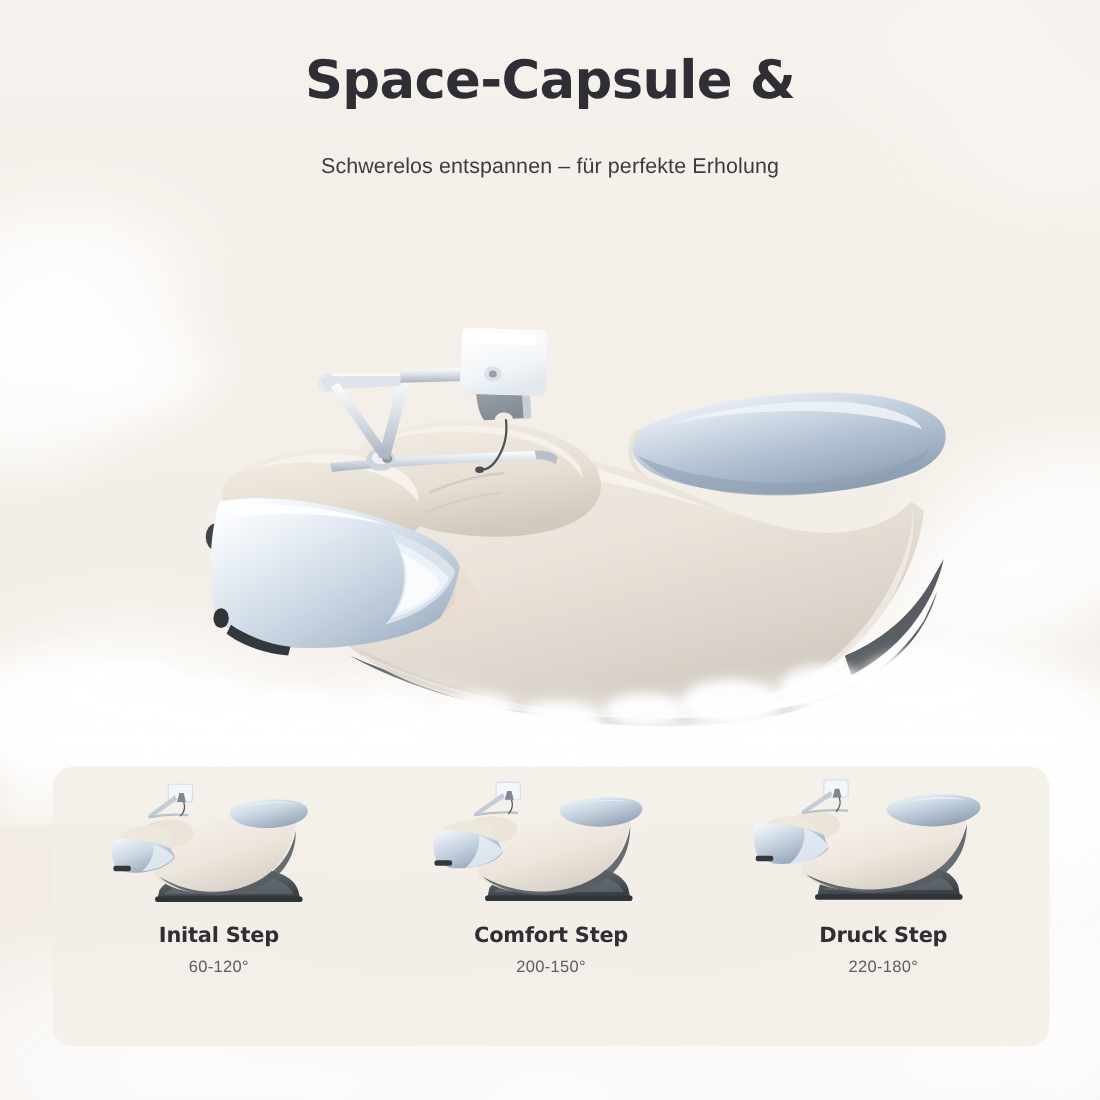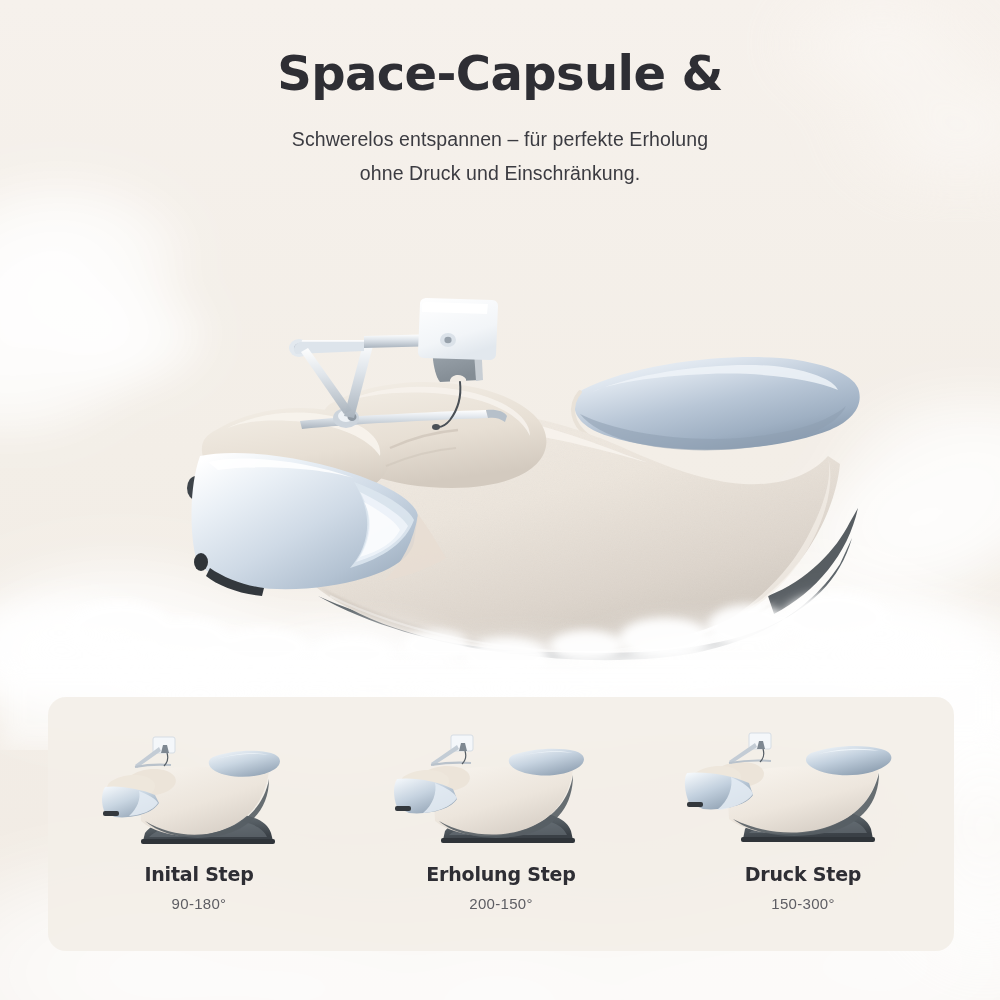--- a/index.html
+++ b/index.html
@@ -47,21 +47,21 @@
   .title {
     font-size: 48px;
     line-height: 1.24;
     font-weight: 800;
     letter-spacing: -0.6px;
     color: #2e2e34;
     font-family: "DejaVu Sans", sans-serif;
   }
   .title .tline { display: block; }
   .subtitle {
-    margin-top: 18px;
+    margin-top: 30px;
     font-size: 19.5px;
     line-height: 1.78;
     font-weight: 400;
     color: #3b3b41;
     letter-spacing: 0.1px;
   }
   .subtitle .sline { display: block; }
 
   
   .hero {
@@ -97,21 +97,20 @@
     display: flex;
     align-items: stretch;
   }
   .step {
     flex: 1 1 0;
     position: relative;
     display: flex;
     flex-direction: column;
     align-items: center;
     justify-content: flex-start;
-    padding-top: 24px;
   }
   .step-figure {
     width: 240px;
     height: 128px;
     position: relative;
   }
   .step-figure svg { display: block; width: 240px; height: 128px; }
   .step-name {
     margin-top: 14px;
     font-size: 19px;
@@ -199,21 +198,20 @@
       </g>
     </svg>
   </div>
 
   <header class="header">
     <h1 class="title">
       <span class="tline">Space-Capsule &amp;</span>
     </h1>
     <p class="subtitle">
       <span class="sline">Schwerelos entspannen – für perfekte Erholung</span>
-      <span class="sline">ohne Druck und Einschränkung.</span>
     </p>
   </header>
 
   <div class="hero">
     <svg viewBox="0 0 880 400" xmlns="http://www.w3.org/2000/svg">
       <defs>
         <linearGradient id="shell" x1="0.15" y1="0" x2="0.7" y2="1">
           <stop offset="0%" stop-color="#f2ece4"></stop>
           <stop offset="40%" stop-color="#ece5dc"></stop>
           <stop offset="75%" stop-color="#ddd5cc"></stop>
@@ -515,21 +513,21 @@
           <rect x="24" y="90" width="16" height="5" rx="2" fill="#33383d"></rect>
 
           <rect x="74" y="16" width="22" height="16" rx="2" fill="#f4f7fa" stroke="#d6dde4" stroke-width="1"></rect>
           <path d="M84 24 L 88 24 L 90 32 L 82 32 Z" fill="#7e8892"></path>
           <path d="M56 44 L 80 26 L 82 30 L 58 47 Z" fill="#c3ccd5"></path>
           <path d="M56 46 C 66 44 80 43 92 44" stroke="#b9c2cb" stroke-width="2.2" fill="none"></path>
           <path d="M88 32 C 90 38 88 42 85 45" stroke="#555d64" stroke-width="1.2" fill="none"></path>
         </svg>
       </div>
       <div class="step-name">Inital Step</div>
-      <div class="step-range">90-180°</div>
+      <div class="step-range">60-120°</div>
     </div>
 
     <div class="step">
       <div class="step-figure">
         <svg viewBox="0 0 240 128" xmlns="http://www.w3.org/2000/svg">
           <defs>
             <linearGradient id="t2shell" x1="0.1" y1="0" x2="0.7" y2="1">
               <stop offset="0%" stop-color="#f7f3ed"></stop>
               <stop offset="55%" stop-color="#ece5dc"></stop>
               <stop offset="100%" stop-color="#d5cdc4"></stop>
@@ -570,21 +568,21 @@
                    C 52 84 56 71 54 62 Z" fill="#e3ebf3" opacity="0.9"></path>
           <rect x="14" y="85" width="16" height="5" rx="2" fill="#33383d"></rect>
 
           <rect x="70" y="14" width="22" height="16" rx="2" fill="#f4f7fa" stroke="#d6dde4" stroke-width="1"></rect>
           <path d="M80 22 L 84 22 L 86 30 L 78 30 Z" fill="#7e8892"></path>
           <path d="M50 42 L 76 24 L 78 28 L 52 45 Z" fill="#c3ccd5"></path>
           <path d="M50 44 C 62 42 78 41 90 42" stroke="#b9c2cb" stroke-width="2.2" fill="none"></path>
           <path d="M84 30 C 86 36 84 40 81 43" stroke="#555d64" stroke-width="1.2" fill="none"></path>
         </svg>
       </div>
-      <div class="step-name">Erholung Step</div>
+      <div class="step-name">Comfort Step</div>
       <div class="step-range">200-150°</div>
     </div>
 
     <div class="step">
       <div class="step-figure">
         <svg viewBox="0 0 240 128" xmlns="http://www.w3.org/2000/svg">
           <defs>
             <linearGradient id="t3shell" x1="0.1" y1="0" x2="0.7" y2="1">
               <stop offset="0%" stop-color="#f8f4ee"></stop>
               <stop offset="55%" stop-color="#ede6dd"></stop>
@@ -627,18 +625,18 @@
           <rect x="4" y="81" width="16" height="5" rx="2" fill="#33383d"></rect>
 
           <rect x="66" y="12" width="22" height="16" rx="2" fill="#f4f7fa" stroke="#d6dde4" stroke-width="1"></rect>
           <path d="M76 20 L 80 20 L 82 28 L 74 28 Z" fill="#7e8892"></path>
           <path d="M46 40 L 72 22 L 74 26 L 48 43 Z" fill="#c3ccd5"></path>
           <path d="M46 42 C 58 40 76 39 88 40" stroke="#b9c2cb" stroke-width="2.2" fill="none"></path>
           <path d="M80 28 C 82 34 80 38 77 41" stroke="#555d64" stroke-width="1.2" fill="none"></path>
         </svg>
       </div>
       <div class="step-name">Druck Step</div>
-      <div class="step-range">150-300°</div>
+      <div class="step-range">220-180°</div>
     </div>
 
   </section>
 
 </div>
 
 </body></html>

